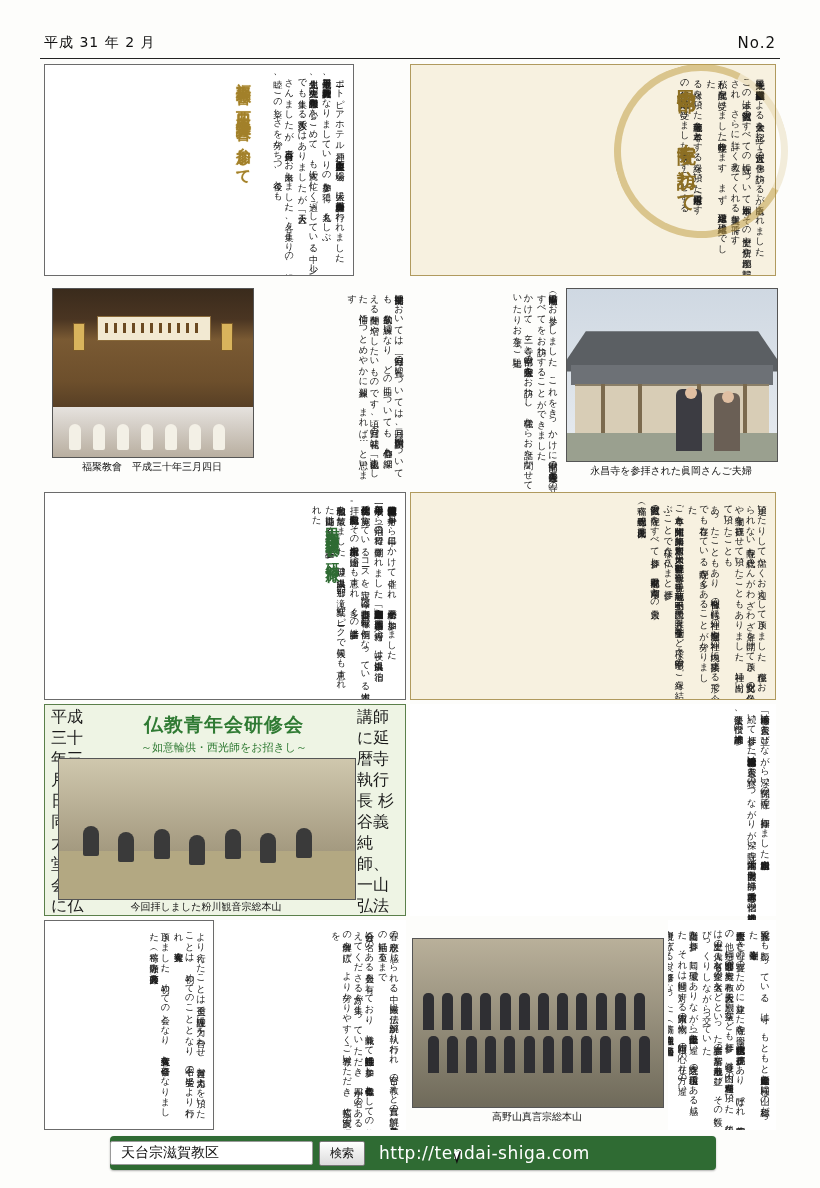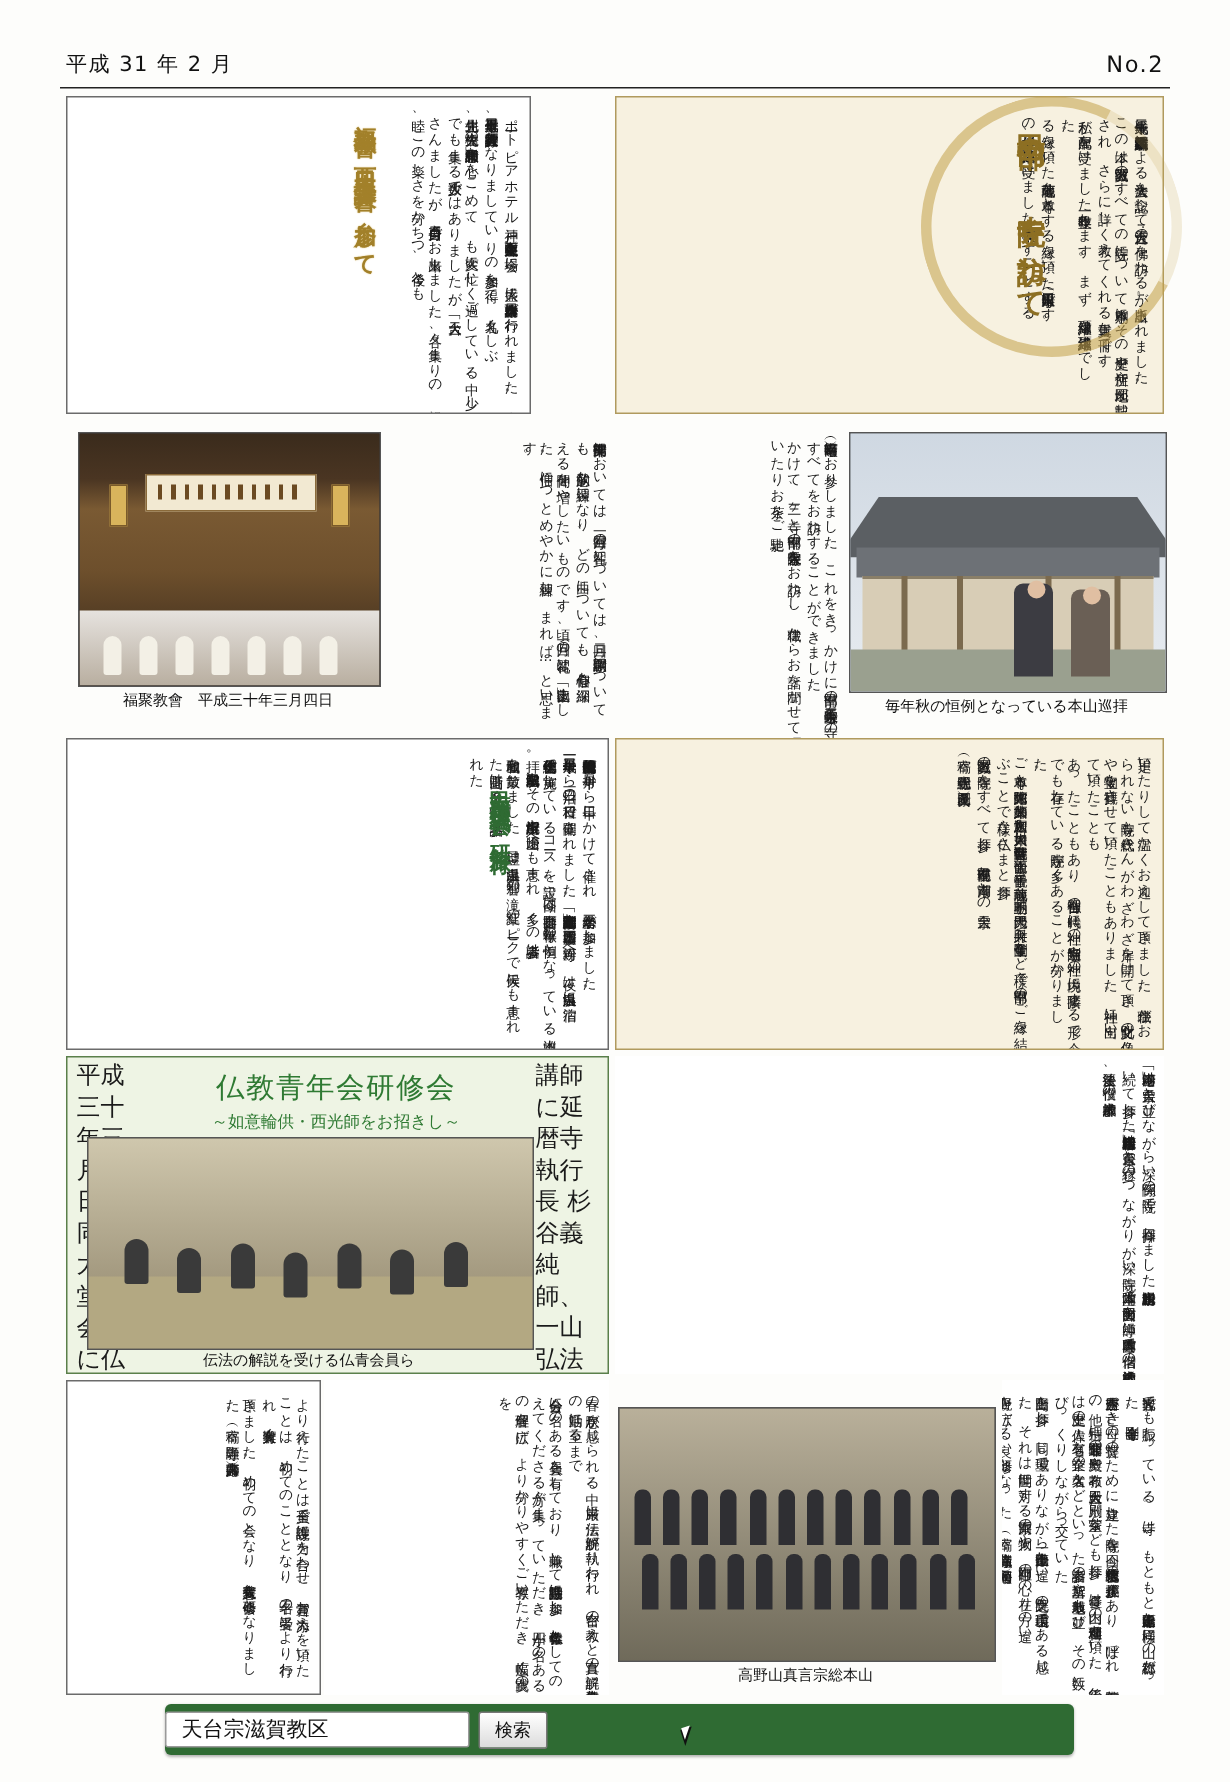--- a/index.html
+++ b/index.html
@@ -162,21 +162,21 @@
   #hl-konan2{
     left:322px;top:516px;font-size:14px;line-height:1.5;color:#2f6b33;font-weight:bold;
   }
   
   #art-green{
     left:44px;top:704px;width:362px;height:212px;
     border:1px solid #5a7f4a;background:#eef4e4;padding:6px;overflow:hidden;
   }
   #green-title{
     position:absolute;left:96px;top:712px;width:256px;text-align:center;
-    color:#2f7a33;font-weight:normal;font-size:19px;letter-spacing:1px;
+    color:#2f7a33;font-weight:bold;font-size:19px;letter-spacing:1px;
   }
   #green-sub{
     position:absolute;left:96px;top:740px;width:256px;text-align:center;
     color:#2f7a33;font-size:11px;
   }
   #photo3{left:58px;top:758px;width:296px;height:140px;background:#9b9378;}
   #photo3 .room{position:absolute;inset:0;background:linear-gradient(180deg,#cfc7ad,#8d8268);}
   #photo3 .tatami{position:absolute;left:0;bottom:0;width:100%;height:34%;background:#b3a882;}
   #photo3 .mon{position:absolute;width:16px;height:30px;background:#3a3a3a;border-radius:8px 8px 2px 2px;}
   #cap3{left:58px;top:900px;width:296px;}
@@ -295,21 +295,21 @@
     <div class="pillar" style="left:16%"></div>
       <div class="pillar" style="left:34%"></div>
     <div class="pillar" style="left:62%"></div>
       <div class="pillar" style="left:84%"></div>
     <div class="ground"></div>
     <div class="man"></div>
       <div class="head" style="left:56%;bottom:62px"></div>
     <div class="woman"></div>
       <div class="head" style="left:74%;bottom:58px"></div>
   </div>
-  <div class="cap" style="left:566px;top:464px;width:210px">毎年秋の恒例となっている本山巡拝</div>
+  <div class="cap" style="left:566px;top:464px;width:210px">永昌寺を参拝された眞岡さんご夫婦</div>
 
   <div class="box" id="art-mid-left">
     <div class="cols">
       <div class="col">華開律支部においては、毎月一回の習礼については、月二回、開創讃歌についても、意欲的な練習になり、どの曲についても、信仰心も深細</div>
       <div class="col">える仲間を増やしたいものです。頃、月一回の習礼は、「比叡山」ました。信仰につとめやかに練習し、まれば…と思います。</div>
     </div>
   </div>
   <div class="box" id="art-mid-right">
     <div class="cols">
       <div class="col">嶺南寺（甲南町）にお参りしました。これをきっかけに甲南部の天台宗寺院二十三ヶ寺のすべてをお訪ねすることができました。</div>
@@ -354,21 +354,21 @@
     <div class="room"></div>
       <div class="tatami"></div>
     <div class="mon" style="left:8%;top:48%"></div>
       <div class="mon" style="left:20%;top:52%"></div>
     <div class="mon" style="left:32%;top:50%"></div>
       <div class="mon" style="left:44%;top:54%"></div>
     <div class="mon" style="left:56%;top:50%"></div>
       <div class="mon" style="left:68%;top:53%"></div>
     <div class="mon" style="left:80%;top:49%"></div>
   </div>
-  <div class="cap" id="cap3">伝法の解説を受ける仏青会員ら</div>
+  <div class="cap" id="cap3">今回拝しました粉川観音宗総本山</div>
 
   <div class="box" id="art-right-seminar">
     <div class="cols">
       <div class="col">本山「粉河寺」は天台宗と並びながら深い関係の寺院で、今回拝しました粉川観音宗総本山</div>
       <div class="col">続いて参拝した粉川観音宗総本山「粉河寺」は天台宗と亡縁のつながりが深い寺院。本堂内陣で田玄照師を導師に本尊雲内陣で僧侶の神木成彦師（近</div>
       <div class="col">法要後、役僧の神木成彦師</div>
     </div>
   </div>
 
   <div class="box" id="art-bl">
@@ -422,16 +422,17 @@
       <div class="col">観光客でも賑わっている。寺は、もともと比叡山延暦寺と同様に山の総称だった。金剛峯寺</div>
       <div class="col">豊臣秀吉が亡き母の菩提のために建立した寺院を今回、天台宗檀信徒総代の正式参拝があり、呼ばれ、新書院の他、特別に通常非公開の奥殿や布教 天台大殿、別殿、茶室なども参拝し、昼食は山内の精進料理を頂いた。午後は歴史上の偉人、有名な企業の大名などといった参詣者の墓所や一般墓地も並び、その数にびっくりしながら交っていた</div>
       <div class="col">高野山を参拝し、同じ聖域でありながら比叡山浄土一帯と違い、奥之院の山岳環境である感じた。それは世間に対する両宗派の人物や、両祖師の心の在り方の違い</div>
       <div class="col">視野を広げる良い研修となった。（寄稿 嶺南寺住職 松岡順海師）</div>
     </div>
   </div>
 
   <div id="footer">
     <input class="f-input" type="text" value="天台宗滋賀教区" style="">
     <button class="f-btn">検索</button>
+    <span class="f-url">http://tendai-shiga.com</span>
   </div>
   <div class="cursor"></div>
 
 </div>
 
 </body></html>

